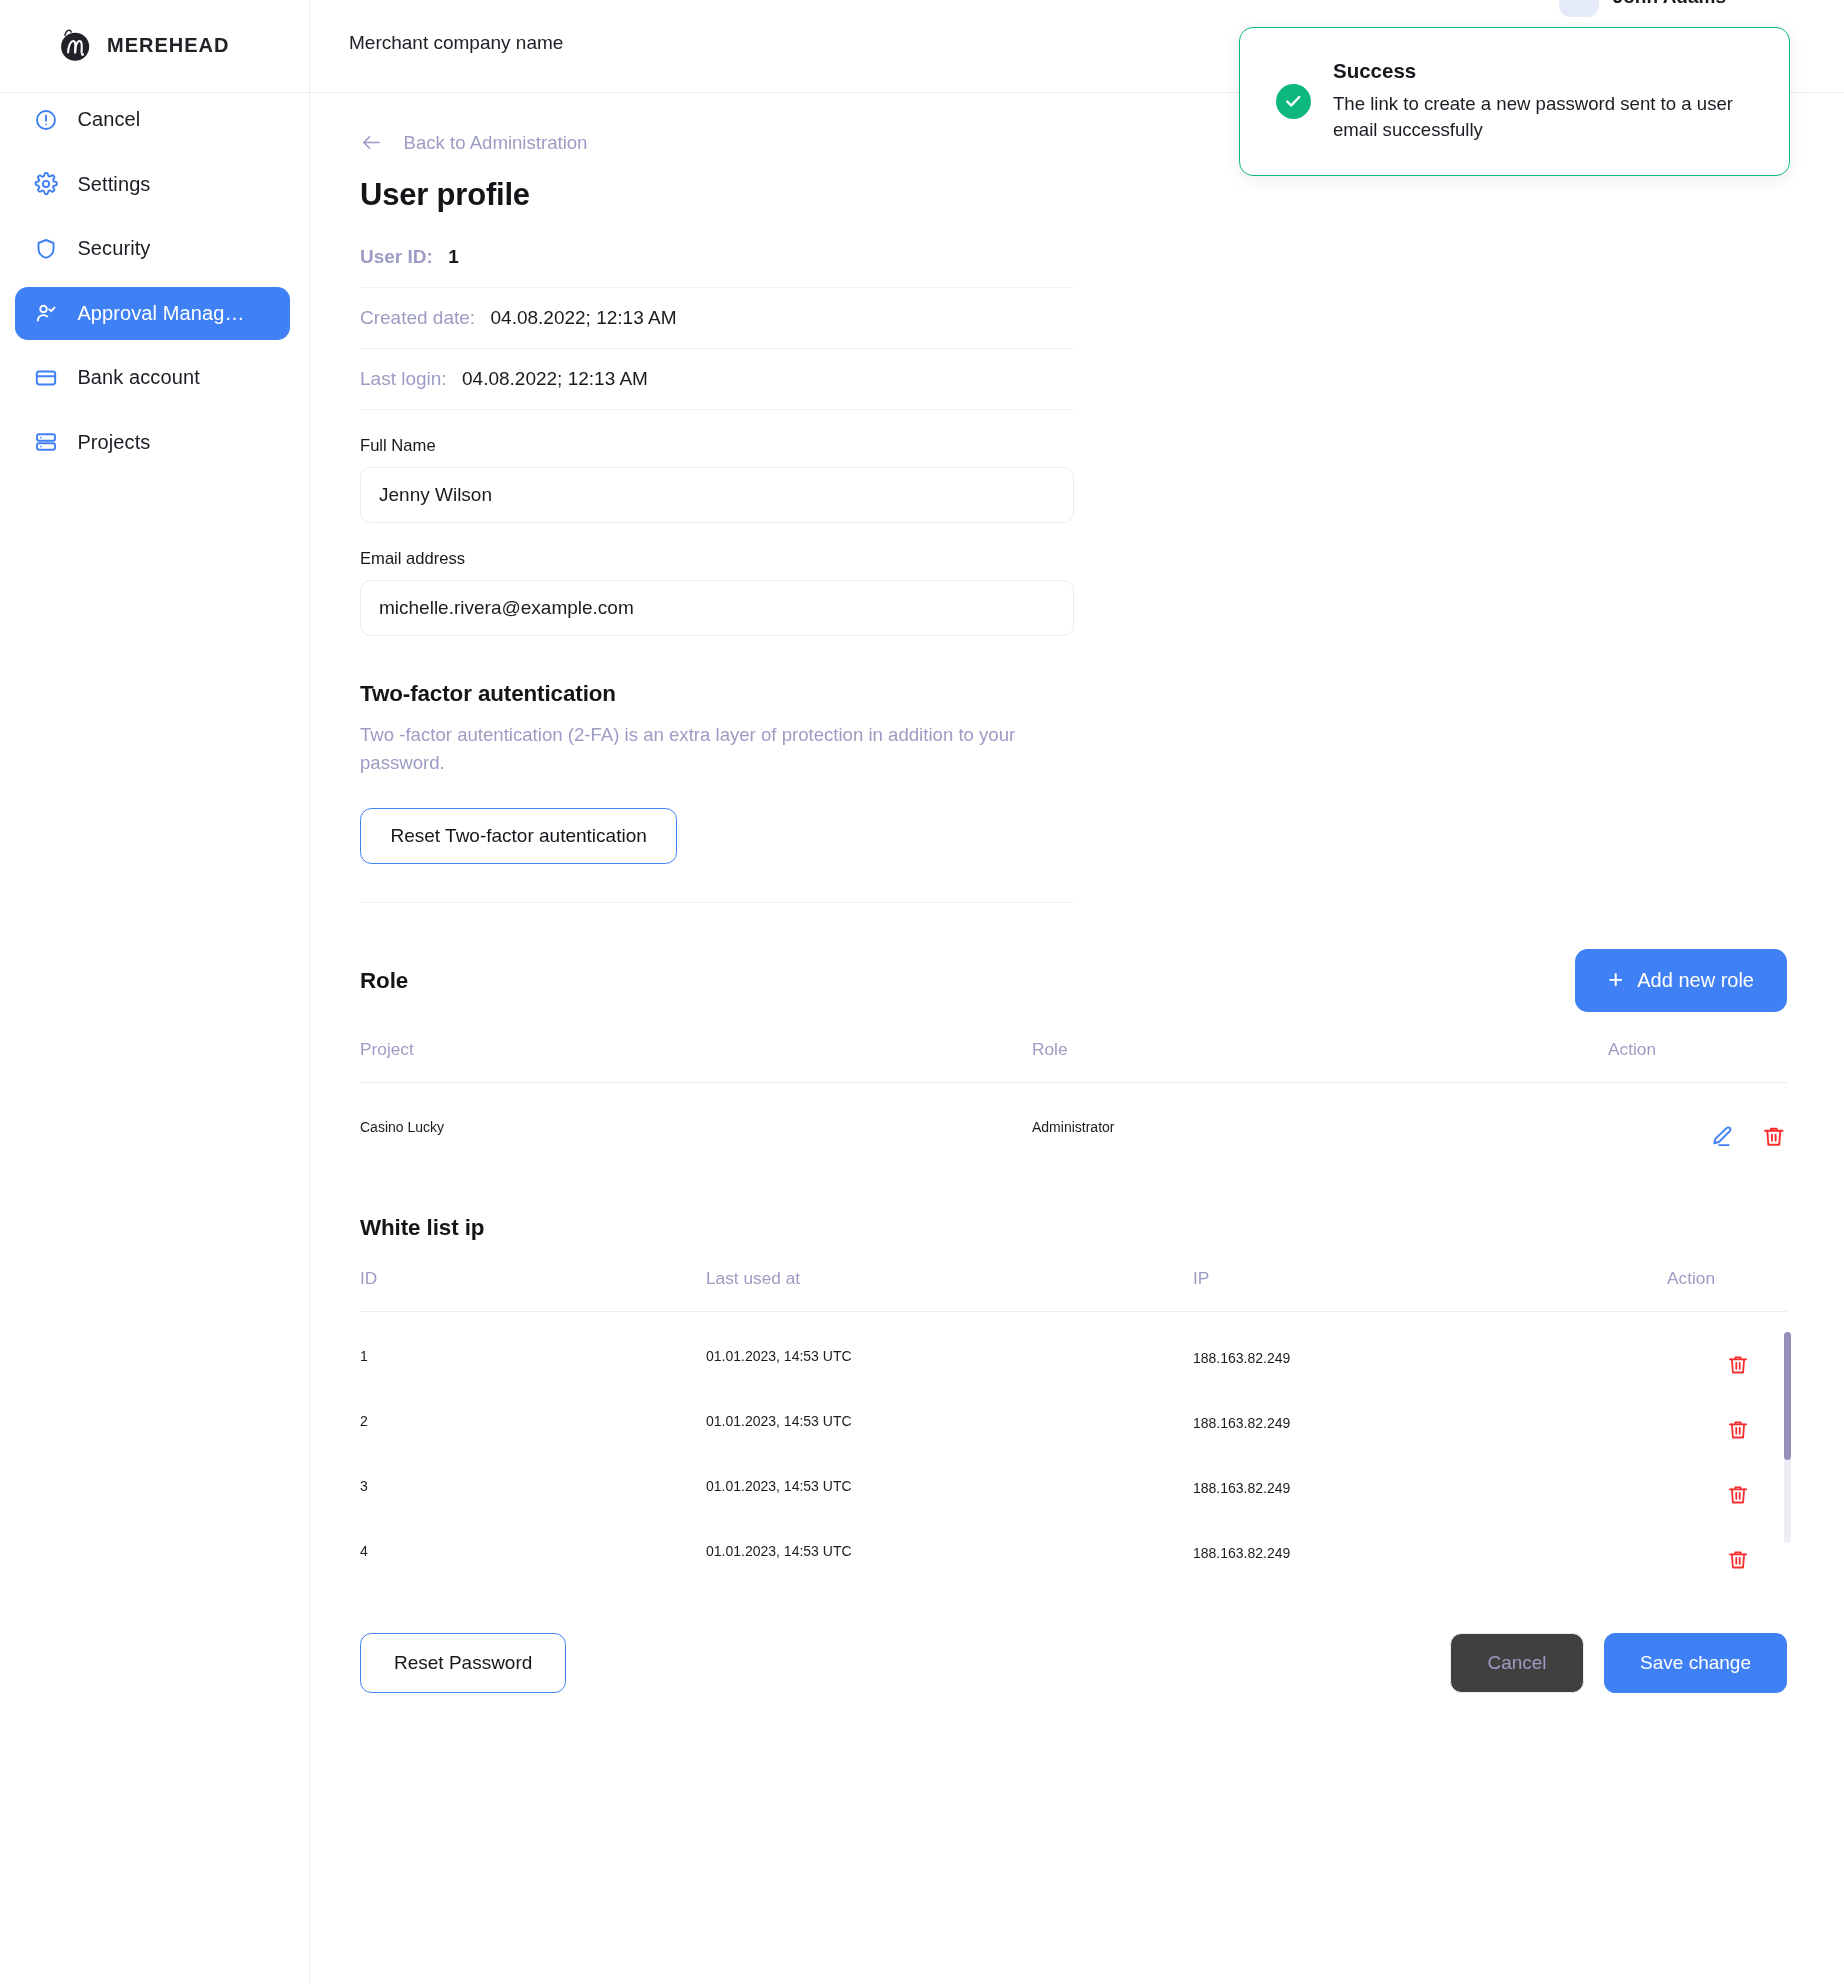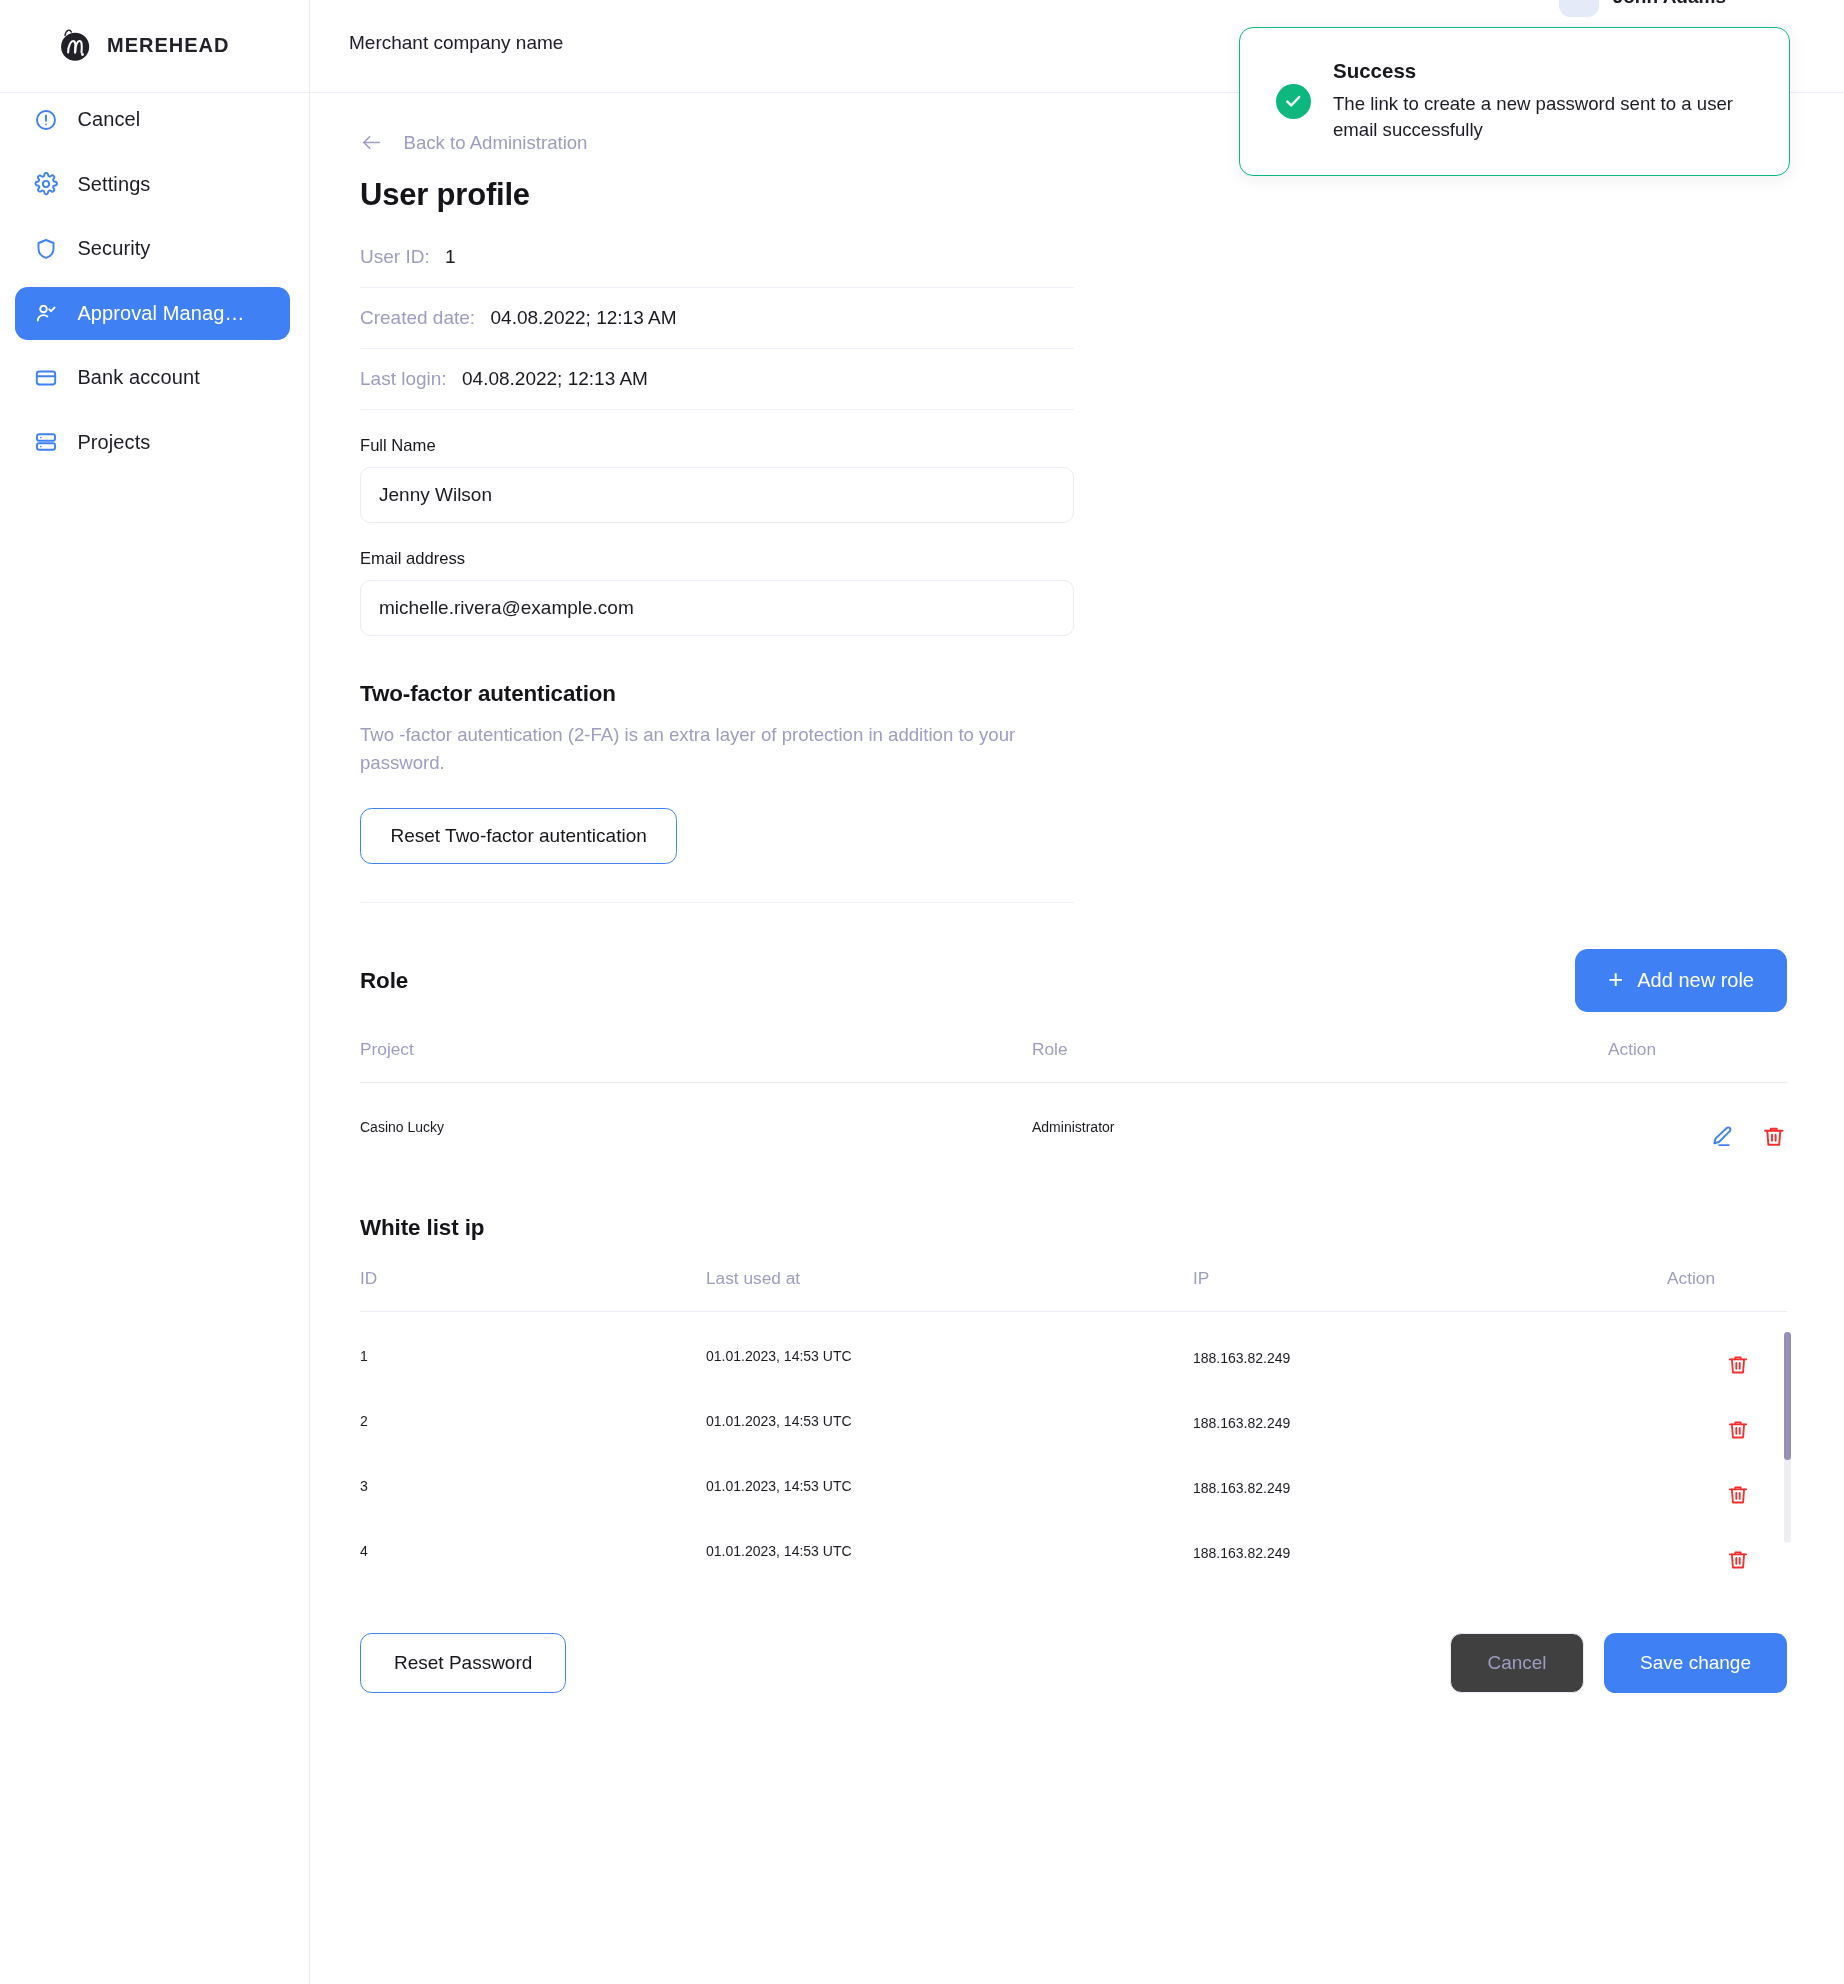--- a/index.html
+++ b/index.html
@@ -74,21 +74,21 @@
   }
 
   
   .meta-list { margin-top: 33px; width: 714px; }
   .meta-row {
     display: flex; align-items: baseline; gap: 15.4px;
     padding: 0 0 19px 0;
     border-bottom: 1.3px solid #f0eef6;
     margin-bottom: 19px;
   }
-  .meta-row:first-child { padding-top: 0; }
+  .meta-row:first-child { padding-top: 0; font-weight: bold; }
   .meta-label { font-size: 19px; color: #9d9cc4; }
   .meta-value { font-size: 19px; color: #19191f; }
 
   
   .field { margin-top: 25.6px; width: 714px; }
   .field-label { font-size: 16.6px; color: #17171d; margin-bottom: 11.5px; }
   .field-input {
     width: 714px; height: 56px;
     border: 1.3px solid #eceaf3; border-radius: 10.2px;
     padding: 0 18px;

